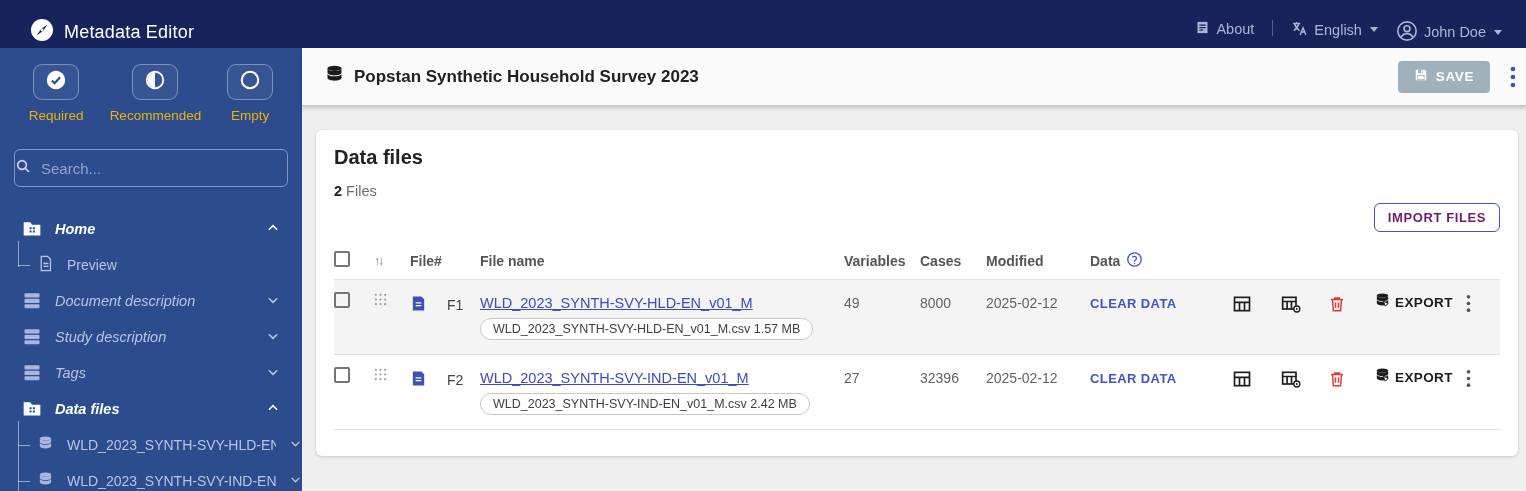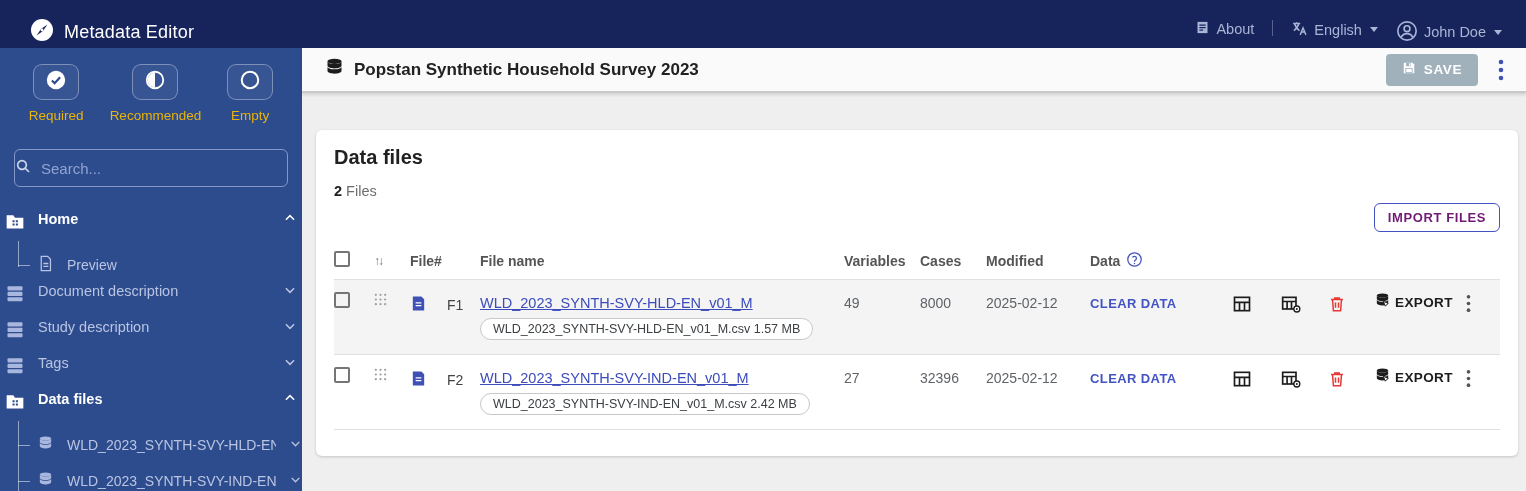--- a/index.html
+++ b/index.html
@@ -24,37 +24,37 @@
   .filter { display:flex; flex-direction:column; align-items:center; gap:8px; cursor:pointer; }
   .filter-box { width:46px; height:36px; border:1px solid rgba(255,255,255,.35);
     background:rgba(255,255,255,.05); border-radius:9px; display:flex; align-items:center; justify-content:center; }
   .filter-label { color:#eab308; font-size:13.5px; }
   .searchbar { margin:26px 14px 0 14px; height:38px; border:1px solid #8496c8; border-radius:6px;
     display:flex; align-items:center; padding:0 0; gap:10px; }
   .searchbar input { flex:1; background:transparent; border:none; outline:none;
     color:#dfe6f6; font-size:15px; font-family:"Liberation Sans",sans-serif; }
   .searchbar input::placeholder { color:#93a3cf; }
   .tree { margin-top:24px; font-size:14.5px; }
-  .tree-item { height:36px; display:flex; padding:0 5px; gap:13px; cursor:pointer; }
+  .tree-item { height:36px; display:flex; align-items:center; padding:0 22px; gap:13px; cursor:pointer;font-style:italic; }
   .tree-item .lbl { flex:1; white-space:nowrap; overflow:hidden; }
   .tree-item.bright .lbl { color:#ffffff; font-weight:bold; }
   .tree-children { position:relative; }
   .tree-children::before { content:''; position:absolute; left:18px; top:-6px; bottom:16px;
     width:1px; background:rgba(255,255,255,.5); }
   .tree-children.openend::before { bottom:-20px; }
   .tree-child { position:relative; padding-left:37px; height:36px; display:flex; align-items:center; gap:13px; cursor:pointer;}
   .tree-child::before { content:''; position:absolute; left:18px; top:50%; width:12px; height:1px;
     background:rgba(255,255,255,.5); }
   .tree-child .lbl { flex:1; white-space:nowrap; overflow:hidden; font-size:14px; }
   .chev { margin-left:auto; flex:none; }
 
   
-  .topbar { position:absolute; left:302px; top:48px; width:1224px; height:45px; background:#fafafa;
+  .topbar { position:absolute; left:302px; top:48px; width:1224px; height:59px; background:#fafafa;
     border-bottom:2px solid #c9c9c9; box-shadow:0 2px 3px rgba(0,0,0,.12);
-    display:flex; align-items:center; padding:0 20px 0 22px; z-index:20; }
+    display:flex; align-items:center; padding:0 8px 0 22px; z-index:20; }
   .proj-title { font-size:17px; font-weight:bold; color:#212121; margin-left:9px; }
   .topbar-right { margin-left:auto; display:flex; align-items:flex-end; gap:18px; }
   .save-btn { background:#a0b1bc; border:none; color:#fff; font-weight:bold; font-size:13.5px;
     letter-spacing:.6px; border-radius:4px; height:32px; padding:0 16px; display:flex; align-items:center; gap:8px;
     cursor:pointer; font-family:"Liberation Sans",sans-serif; }
   .kebab-btn { background:none; border:none; cursor:pointer; padding:2px; }
 
   
   .content { position:absolute; left:302px; top:109px; width:1224px; height:382px; background:#efefef; }
   .card { margin:21px 8px 0 14px; background:#fff; border-radius:6px;

